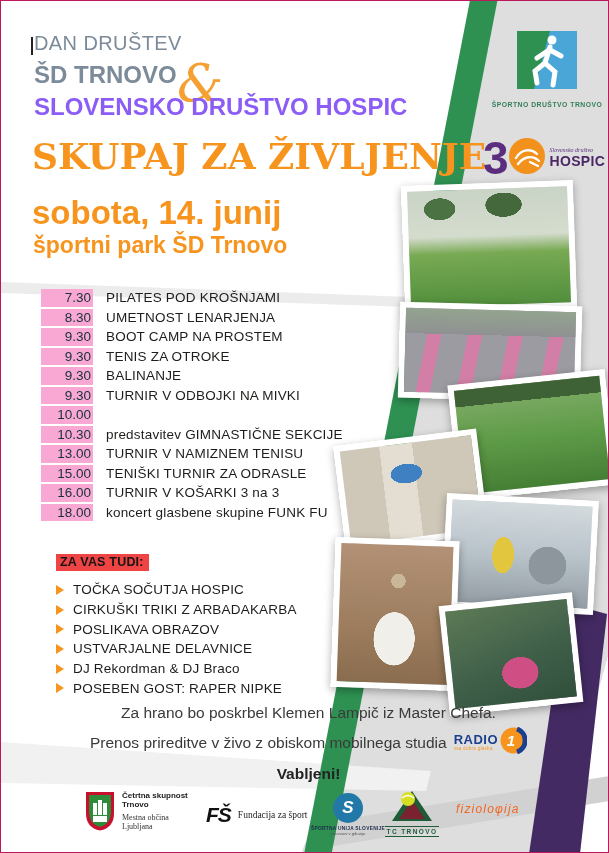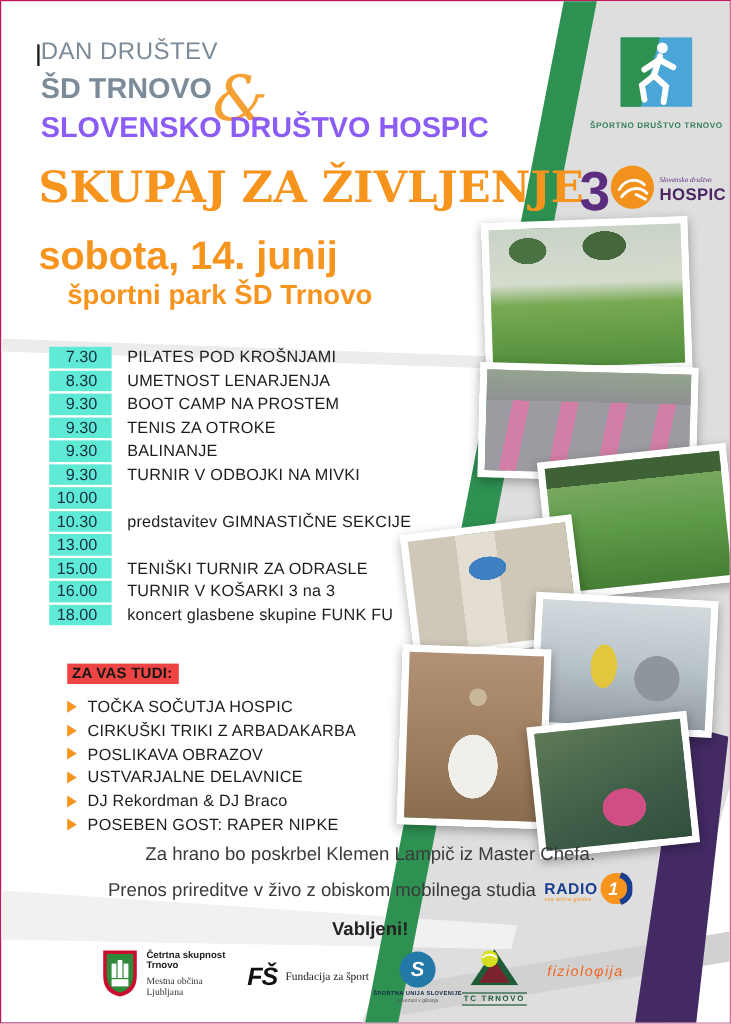--- a/index.html
+++ b/index.html
@@ -14,34 +14,34 @@
   .purple-stripe{ background:#432A63; clip-path:polygon(565px 602px, 606px 613px, 579px 853px, 528px 853px); z-index:2; }
   .green-stripe{ position:absolute; left:470px; top:-6px; width:27px; height:880px; background:#2E9152; transform-origin:top left; transform:rotate(11deg); z-index:2; }
 
   .cursor { position:absolute; left:30px; top:36px; width:2px; height:18px; background:#222; z-index:4; }
   .eyebrow { position:absolute; left:33px; top:31px; font-size:20px; color:#7C8B99; letter-spacing:.4px; z-index:4; }
   .org1 { position:absolute; left:33px; top:60px; font-size:24px; font-weight:bold; color:#7C8B99; z-index:4; }
   .amp  { position:absolute; left:176px; top:52px; font-size:52px; font-family:"DejaVu Serif", serif; font-style:italic; font-weight:normal; color:#F5A033; z-index:4; }
   .org2 { position:absolute; left:33px; top:92px; font-size:24px; font-weight:bold; color:#8b5cf6; z-index:4; }
   .title { position:absolute; left:31px; top:134px; font-size:36px; font-family:"DejaVu Serif", serif; font-weight:bold; color:#F7941E; margin:0; z-index:4; white-space:nowrap; }
   .date  { position:absolute; left:31px; top:193px; font-size:33px; font-weight:bold; color:#F7941E; z-index:4; }
-  .venue { position:absolute; left:32px; top:231px; font-size:23px; font-weight:bold; color:#F7941E; z-index:4;margin-left:23px; }
+  .venue { position:absolute; left:32px; top:231px; font-size:23px; font-weight:bold; color:#F7941E; z-index:4; }
 
   .sd-logo { position:absolute; left:486px; top:30px; width:120px; display:flex; flex-direction:column; align-items:center; z-index:5; }
   .sd-caption { margin-top:4px; font-size:6.8px; font-weight:bold; color:#35805A; letter-spacing:.5px; white-space:nowrap; }
   .hospic-logo { position:absolute; left:482px; top:136px; display:flex; align-items:center; z-index:5; }
   .h3 { font-size:46px; font-weight:bold; color:#5A2D7E; line-height:40px; letter-spacing:-2px; }
   .hcircle { margin-left:1px; }
   .htext { display:flex; flex-direction:column; margin-left:4px; }
   .hsmall { font-size:6px; font-style:italic; color:#5A2D7E; font-family:"Liberation Serif", serif; }
   .hname { font-size:14px; font-weight:bold; color:#4B2766; letter-spacing:.3px; }
 
   .schedule { position:absolute; left:40px; top:288px; z-index:4; }
   .srow { display:flex; align-items:center; margin-bottom:2px; height:17.5px; }
-  .stime { width:52px; background:#5eead4; color:#16303E; font-size:13.5px; text-align:right; padding-right:12px; box-sizing:border-box; height:17.5px; line-height:17.5px; }
+  .stime { width:52px; background:#f9a8d4; color:#16303E; font-size:13.5px; text-align:right; padding-right:2px; box-sizing:border-box; height:17.5px; line-height:17.5px; }
   .slabel { margin-left:13px; font-size:13.5px; color:#1D1D1B; letter-spacing:.2px; white-space:nowrap; }
 
   .extras { position:absolute; left:55px; top:551px; z-index:4; }
   .chip { display:inline-block; background:#ef4444; color:#151515; font-size:12.5px; font-weight:bold; padding:1px 5px 2px 4px; letter-spacing:.2px; }
   .xlist { margin-top:9px; }
   .xrow { display:flex; align-items:center; height:19.7px; }
   .tri { width:0; height:0; border-left:8px solid #F7941E; border-top:5px solid transparent; border-bottom:5px solid transparent; margin-right:9px; }
   .xlabel { font-size:13.5px; color:#1D1D1B; letter-spacing:.2px; white-space:nowrap; }
 
   .photo { position:absolute; box-sizing:border-box; border:6px solid #fff; box-shadow:0 3px 9px rgba(0,0,0,.32); z-index:3; }
@@ -171,20 +171,21 @@
       </div>
     <div class="srow">
         <span class="stime">10.00</span>
       </div>
     <div class="srow">
         <span class="stime">10.30</span>
         <span class="slabel">predstavitev GIMNASTIČNE SEKCIJE</span>
       </div>
     <div class="srow">
         <span class="stime">13.00</span>
+        <span class="slabel">TURNIR V NAMIZNEM TENISU</span>
       </div>
     <div class="srow">
         <span class="stime">15.00</span>
         <span class="slabel">TENIŠKI TURNIR ZA ODRASLE</span>
       </div>
     <div class="srow">
         <span class="stime">16.00</span>
         <span class="slabel">TURNIR V KOŠARKI 3 na 3</span>
       </div>
     <div class="srow">

